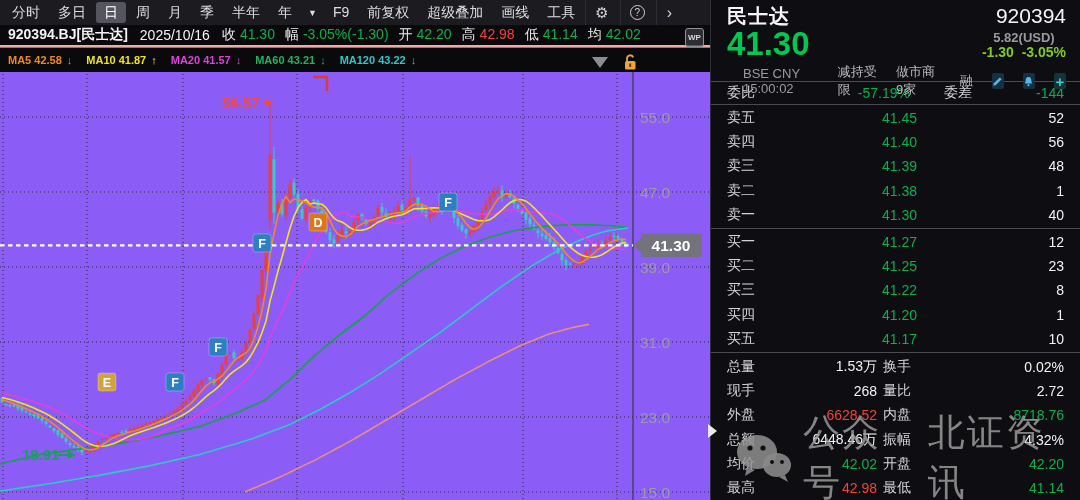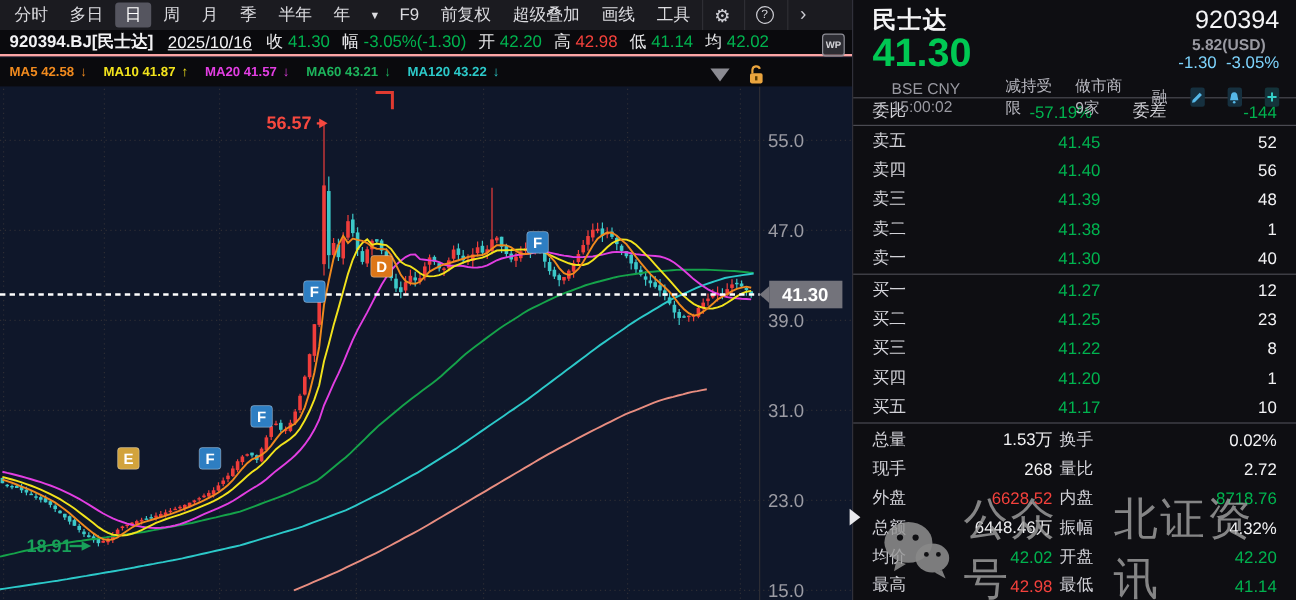--- a/index.html
+++ b/index.html
@@ -4,41 +4,41 @@
 <style>
   html,body{margin:0;padding:0;}
   body{
     width:1080px;height:500px;overflow:hidden;position:relative;
     background:#0a0a0d;color:#e8e8ea;
     font-family:"Liberation Sans","DejaVu Sans",sans-serif;
     -webkit-font-smoothing:antialiased;
   }
   .app{position:absolute;inset:0;}
   
-  .chart-pane{position:absolute;left:0;top:0;width:710px;height:500px;background:#0f172a;}
+  .chart-pane{position:absolute;left:0;top:0;width:710px;height:500px;background:#8b5cf6;}
   .toolbar{
     position:absolute;top:0;left:0;width:710px;height:25px;background:#1b1b20;
     display:flex;align-items:center;padding:0 4px;box-sizing:border-box;gap:2px;
     font-size:14px;color:#dcdce0;white-space:nowrap;
   }
   .tb-item{padding:1px 8px;border-radius:3px;line-height:19px;}
   .tb-item.active{background:#55555f;color:#ffffff;}
   .tb-caret{font-size:9px;padding:1px 6px;}
   .tb-sep{border-left:1px solid #2e2e34;align-self:stretch;display:flex;align-items:center;}
   .tb-gear{font-size:15px;padding:0 9px;color:#d0d0d6;}
   .tb-help{margin:0 9px;width:15px;height:15px;border:1.2px solid #d0d0d6;border-radius:50%;
     display:inline-flex;align-items:center;justify-content:center;font-size:10px;color:#d0d0d6;box-sizing:border-box;}
   .tb-chev{font-size:16px;padding:0 10px;color:#d0d0d6;}
   .info-row{
     position:absolute;top:25px;left:0;width:710px;height:22px;background:#0a0a0d;
     display:flex;align-items:center;gap:12px;padding:0 8px;box-sizing:border-box;
     font-size:14px;border-bottom:2px solid #fca5a5;
   }
   .info-sym{color:#f2f2f4;font-weight:bold;}
-  .info-date{color:#f2f2f4;text-decoration:underline;}
+  .info-date{color:#f2f2f4;}
   .info-fields{display:flex;gap:10px;}
   .ifield{display:flex;gap:4px;}
   .ifield .lbl{color:#e8e8ea;}
   .wp-badge{
     position:absolute;right:6px;top:3px;width:17px;height:17px;border:1.5px solid #8f8f97;
     border-radius:3px;background:rgba(58,58,64,.75);color:#d6d6da;font-size:8px;font-weight:bold;
     display:flex;align-items:center;justify-content:center;letter-spacing:0;
   }
   .ma-row{
     position:absolute;top:48px;left:0;width:710px;height:24px;background:#0a0a0d;
@@ -56,21 +56,21 @@
     border-left:1px solid #30303a;box-sizing:border-box;font-size:14px;
   }
   .p-head{position:relative;padding:3px 14px 0 16px;height:81px;box-sizing:border-box;}
   .h-row1{display:flex;justify-content:space-between;align-items:baseline;}
   .h-name{font-size:20px;font-weight:bold;color:#f4f4f6;letter-spacing:1px;}
   .h-code{font-size:21px;color:#f4f4f6;}
   .h-row2{display:flex;justify-content:space-between;align-items:flex-end;margin-top:-2px;}
   .h-price{font-size:33px;font-weight:bold;color:#00c853;line-height:32px;}
   .h-rcol{text-align:center;line-height:15px;}
   .h-usd{font-size:13px;color:#9a9aa2;font-weight:bold;}
-  .h-chg{font-size:14px;color:#7dd3fc;font-weight:normal;}
+  .h-chg{font-size:14px;color:#84cc16;font-weight:bold;}
   .h-row3{display:flex;justify-content:flex-start;align-items:center;margin-top:3px;font-size:13px;color:#9a9aa2;margin-left:16px;}
   .h-tags{display:flex;align-items:center;gap:19px;font-size:13px;color:#b8b8c0;}
   .tagicon{width:16px;height:16px;border-radius:2px;background:#16303f;display:inline-flex;align-items:center;justify-content:center;}
   .tagicon.plus{color:#35d2c9;font-size:15px;font-weight:bold;background:#14333a;}
   .sec-line{border-top:1px solid #4a4a52;}
   .wb-row{height:23px;display:grid;grid-template-columns:50px 133px 62px 1fr;align-items:center;
     padding:0 16px;box-sizing:border-box;}
   .wb-row .lbl{color:#d2d2d8;} .wb-row .val{text-align:right;color:#00b34f;}
   .book{display:flex;flex-direction:column;padding:1px 16px;box-sizing:border-box;}
   .book-row{height:24.2px;display:grid;grid-template-columns:56px 134px 1fr;align-items:center;}

